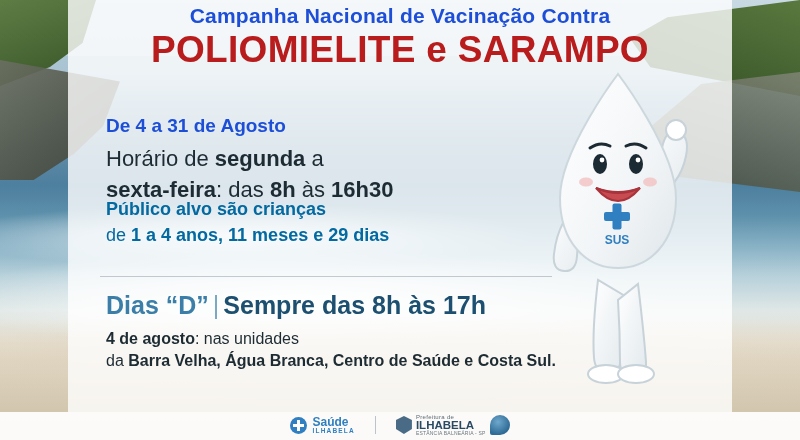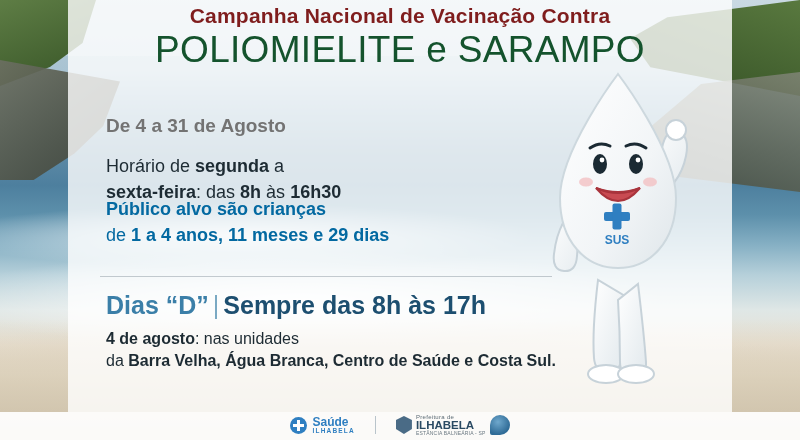--- a/index.html
+++ b/index.html
@@ -99,50 +99,50 @@
   }
 
   
   .head-wrap {
     position: absolute;
     left: 68px; top: 4px; width: 664px;
     text-align: center;
   }
   .head-1 {
     font-size: 21px;
-    color: #7f1d1d;
+    color: #1d4ed8;
     font-weight: 700;
     letter-spacing: .2px;
     line-height: 1.15;
   }
   .head-2 {
     margin-top: 2px;
     font-size: 37px;
-    font-weight: 400;
-    color: #14532d;
+    font-weight: 700;
+    color: #b91c1c;
     letter-spacing: .3px;
     line-height: 1.1;
   }
 
   
   .block-dates {
     position: absolute;
     left: 106px; top: 112px; width: 360px;
     color: #20303a;
     line-height: 1.45;
   }
   .orange-line {
-    color: #737373;
+    color: #1d4ed8;
     font-weight: 700;
     font-size: 19px;
-    margin-bottom: 13px;
+    margin-bottom: 3px;
   }
   .dark-line {
     color: #1d2b33;
-    font-size: 18px;
+    font-size: 22px;
     font-weight: 400;
   }
   .dark-line b { font-weight: 700; }
 
   .block-target {
     position: absolute;
     left: 106px; top: 196px; width: 360px;
     color: #0369a1;
     line-height: 1.45;
     font-size: 18px;

